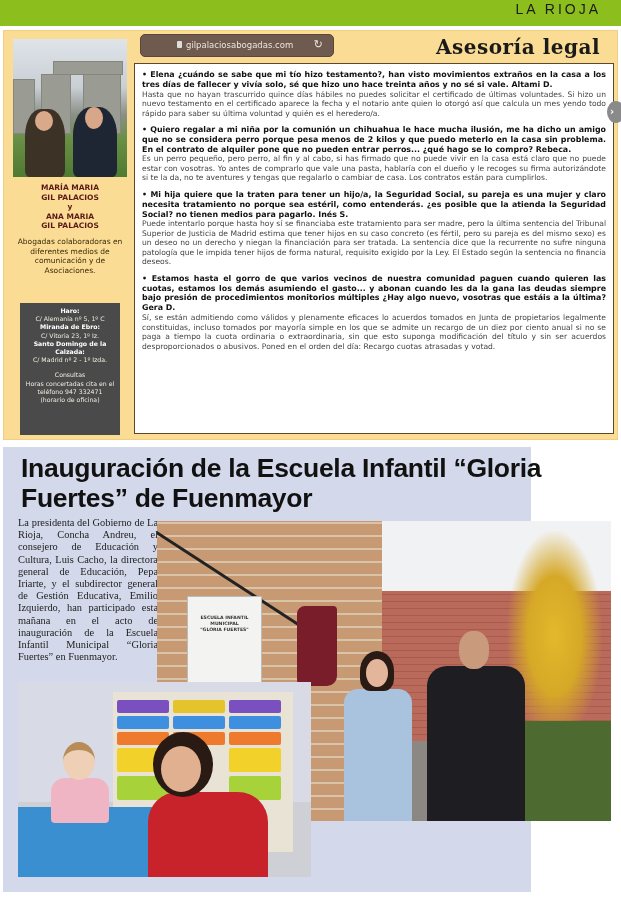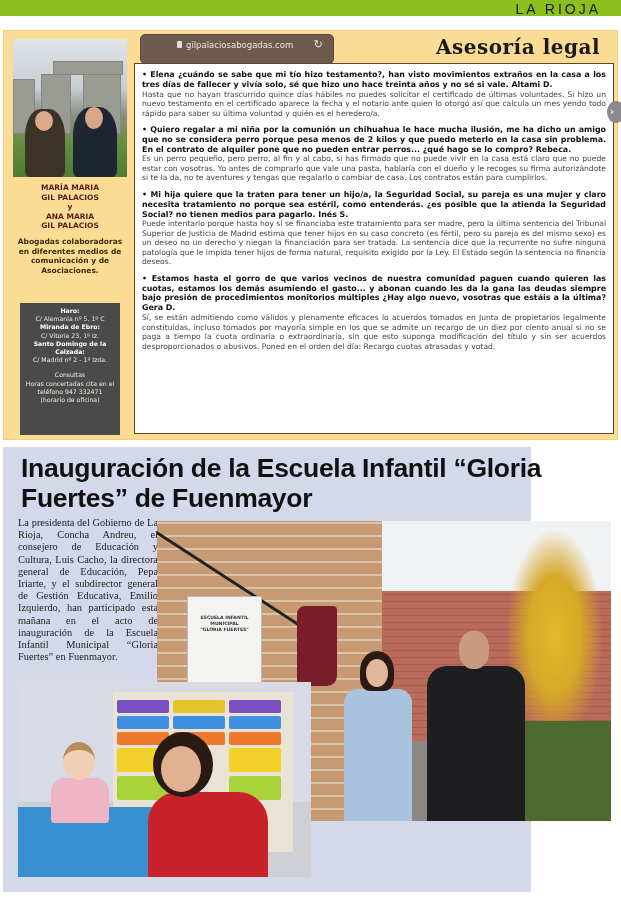--- a/index.html
+++ b/index.html
@@ -1,33 +1,33 @@
 <!DOCTYPE html>
 <html><head>
 <meta charset="utf-8">
 <style>
   * { box-sizing: border-box; margin: 0; padding: 0; }
   body { width: 621px; height: 897px; background: #ffffff; font-family: "DejaVu Sans", sans-serif; position: relative; overflow: hidden; }
 
-  .topbar { position: absolute; left: 0; top: 0; width: 621px; height: 16px; background: #8cbf1d; padding-left: 11px; }
+  .topbar { position: absolute; left: 0; top: 0; width: 621px; height: 26px; background: #8cbf1d; padding-left: 11px; }
   .topbar .region { position: absolute; right: 20px; top: 1px; font-family: "Liberation Sans", sans-serif; font-size: 14px; letter-spacing: 3px; color: #1a1a1a; }
 
   .legal { position: absolute; left: 3px; top: 30px; width: 615px; height: 410px; background: #fbdc94; border: 1px solid #f0cf80; }
 
   .photo { position: absolute; left: 9px; top: 8px; width: 114px; height: 138px; background: linear-gradient(#dfe4e9 0%, #c9cfd5 35%, #8a8f86 55%, #6a8f46 72%, #4f7a32 100%); overflow: hidden; }
   .photo .stone { position: absolute; background: #9a9c94; border: 1px solid #84877f; }
   .photo .person { position: absolute; border-radius: 40% 40% 10% 10%; }
 
   .names { position: absolute; left: 5px; top: 152px; width: 122px; text-align: center; font-size: 7.5px; font-weight: bold; color: #5b1919; line-height: 9.5px; }
-  .bio { position: absolute; left: 8px; top: 206px; width: 116px; text-align: center; font-size: 7.5px; font-weight: bold; color: #3b2b0a; line-height: 9.5px; }
+  .bio { position: absolute; left: 8px; top: 206px; width: 116px; text-align: center; font-size: 7.5px; font-weight: normal; color: #3b2b0a; line-height: 9.5px; }
 
   .contact { position: absolute; left: 16px; top: 272px; width: 100px; height: 132px; background: #4a4a4a; color: #f1ece0; font-size: 6.2px; text-align: center; line-height: 8.2px; padding-top: 4px; }
   .contact b { font-weight: bold; color: #ffffff; }
 
-  .urlbar { position: absolute; left: 136px; top: 3px; width: 194px; height: 30px; background: #6e5a4e; border-radius: 5px; border: 1px solid #5a463b; color: #ece4dc; font-size: 8.5px; }
+  .urlbar { position: absolute; left: 136px; top: 3px; width: 194px; height: 23px; background: #6e5a4e; border-radius: 5px; border: 1px solid #5a463b; color: #ece4dc; font-size: 8.5px; }
   .urlbar .lock { position: absolute; left: 36px; top: 6px; width: 5px; height: 7px; background: #ddd; border-radius: 1px; }
   .urlbar .url { position: absolute; left: 45px; top: 5px; }
   .urlbar .reload { position: absolute; right: 10px; top: 3px; font-size: 11px; }
 
   .section-title { position: absolute; right: 17px; top: 4px; font-family: "DejaVu Serif", serif; font-weight: bold; font-size: 20px; color: #1a1a1a; letter-spacing: 0.5px; }
 
   .qa { position: absolute; left: 130px; top: 32px; width: 480px; height: 371px; background: #ffffff; border: 1.5px solid #5a4a2a; padding: 6px 7px 8px 7px; }
   .qa .item { margin-bottom: 7px; }
   .qa .q { font-size: 7.9px; font-weight: bold; color: #111; line-height: 9.8px; text-align: justify; }
   .qa .a { font-size: 7.6px; color: #444; line-height: 9.5px; text-align: justify; }

